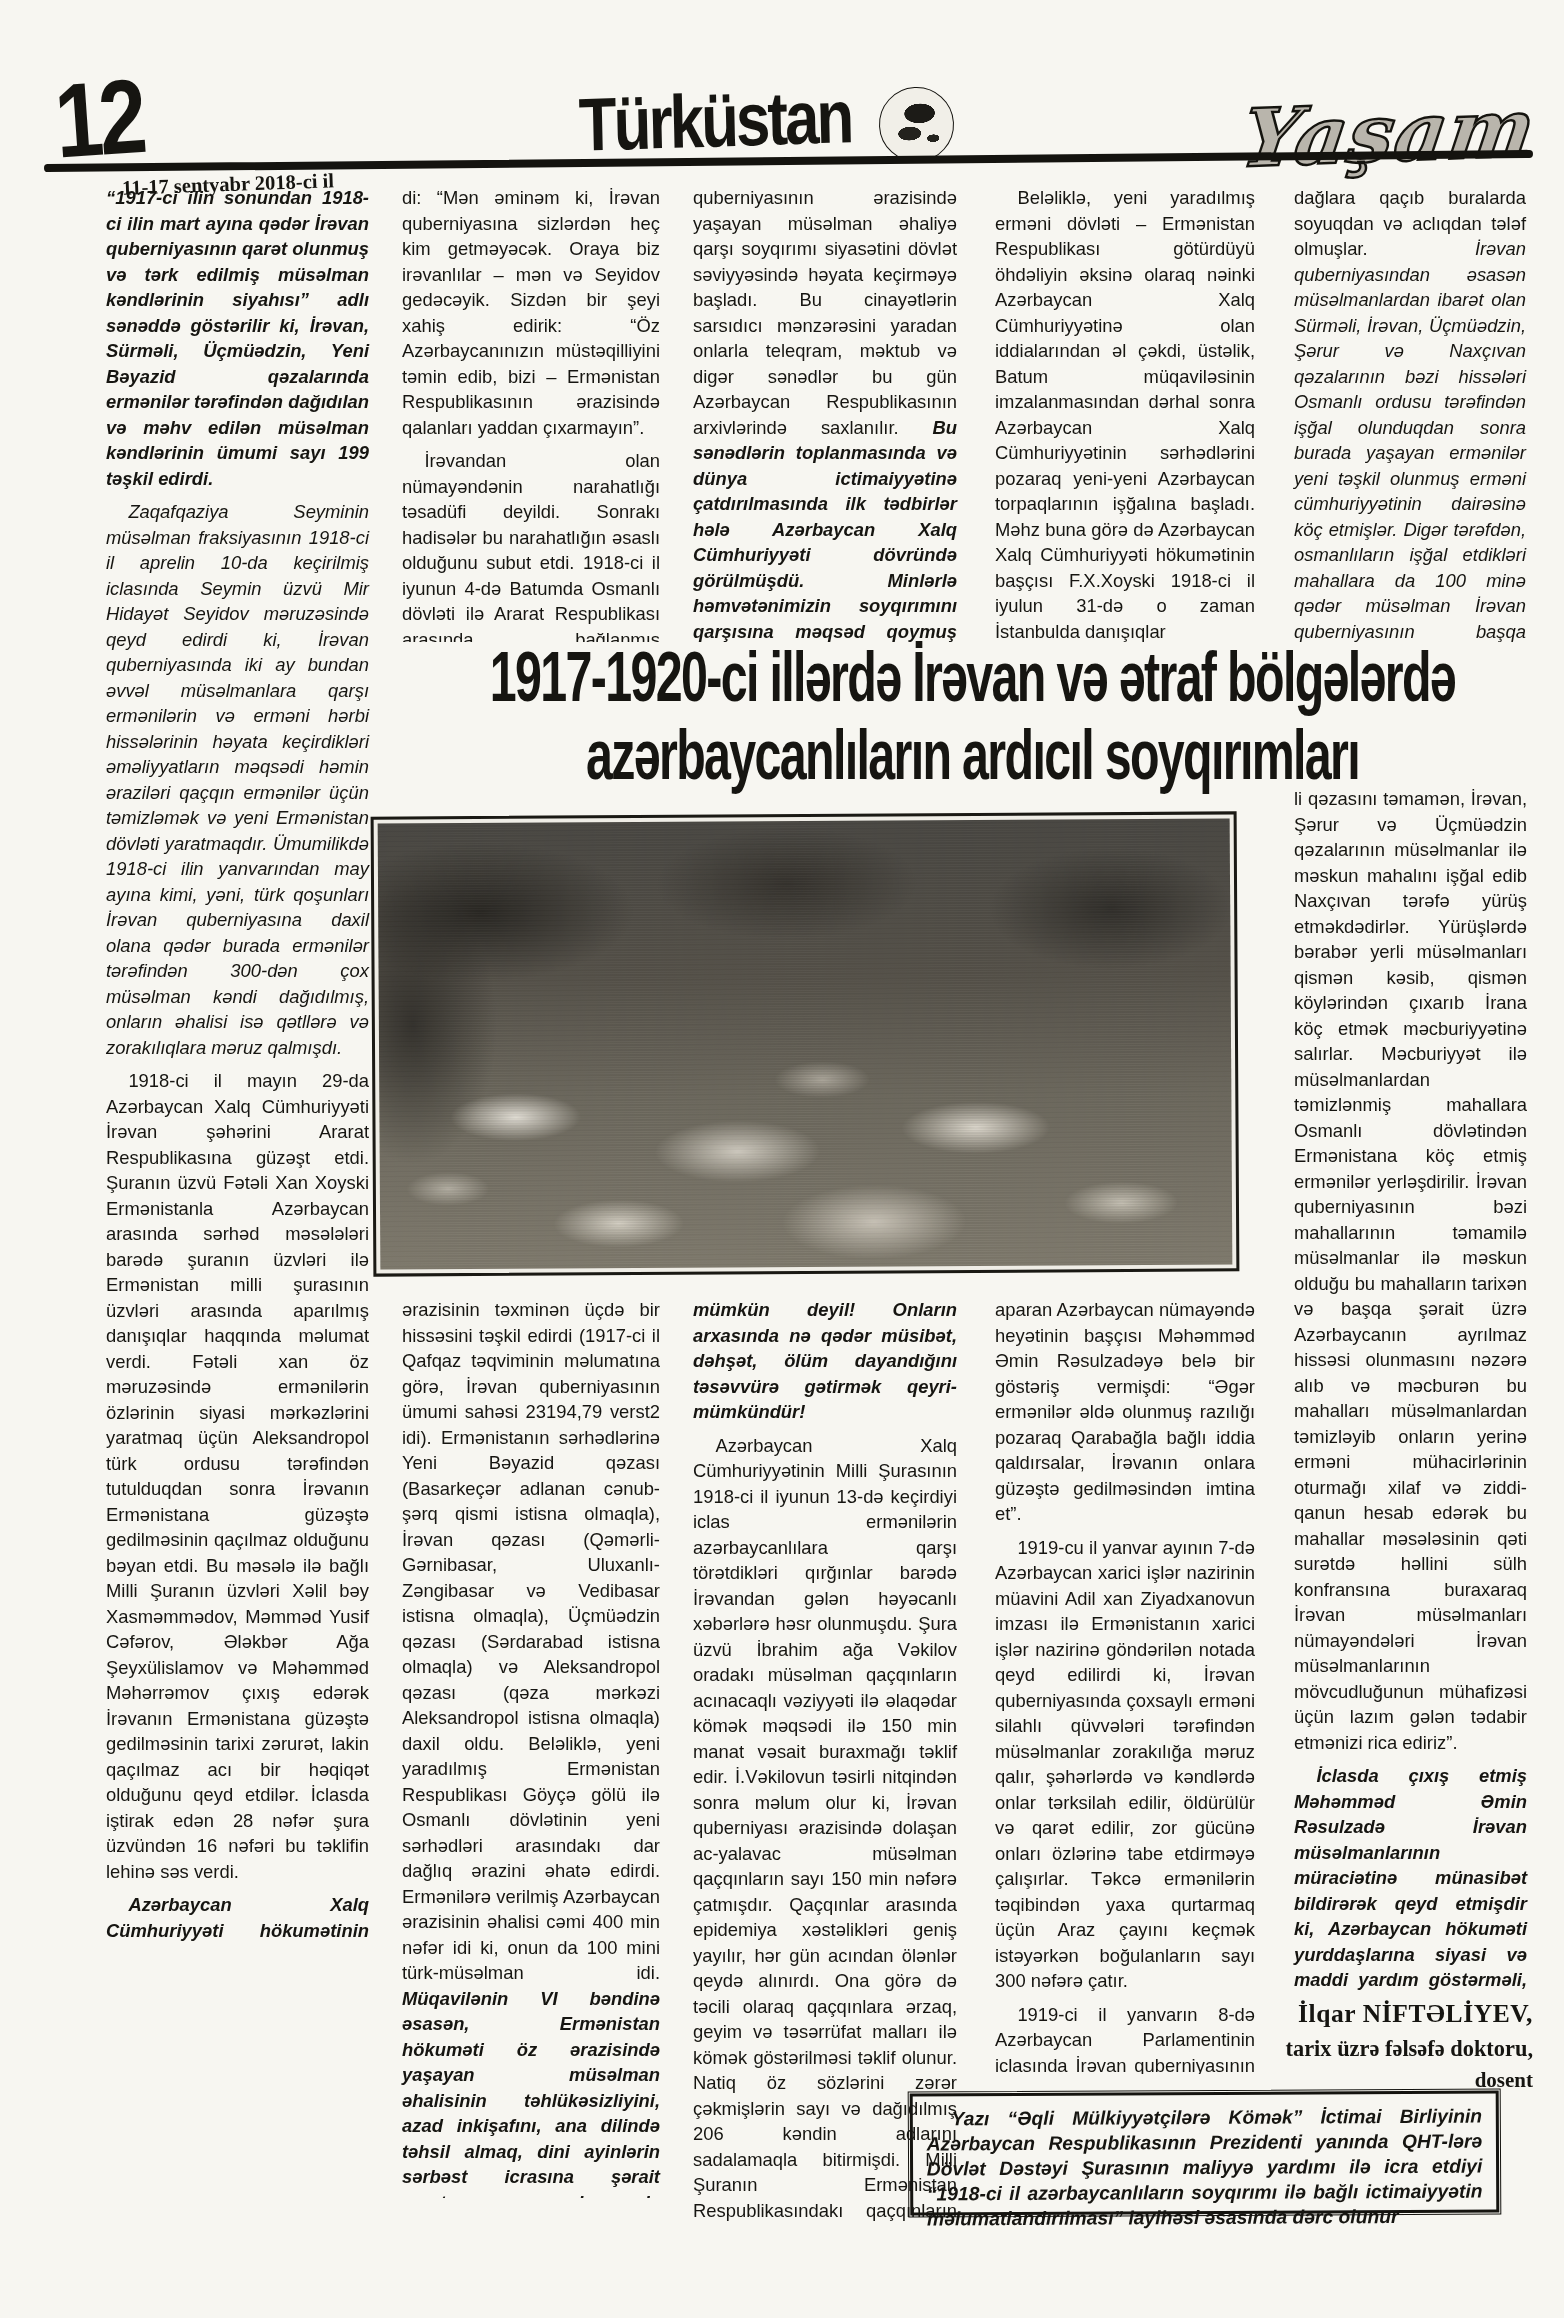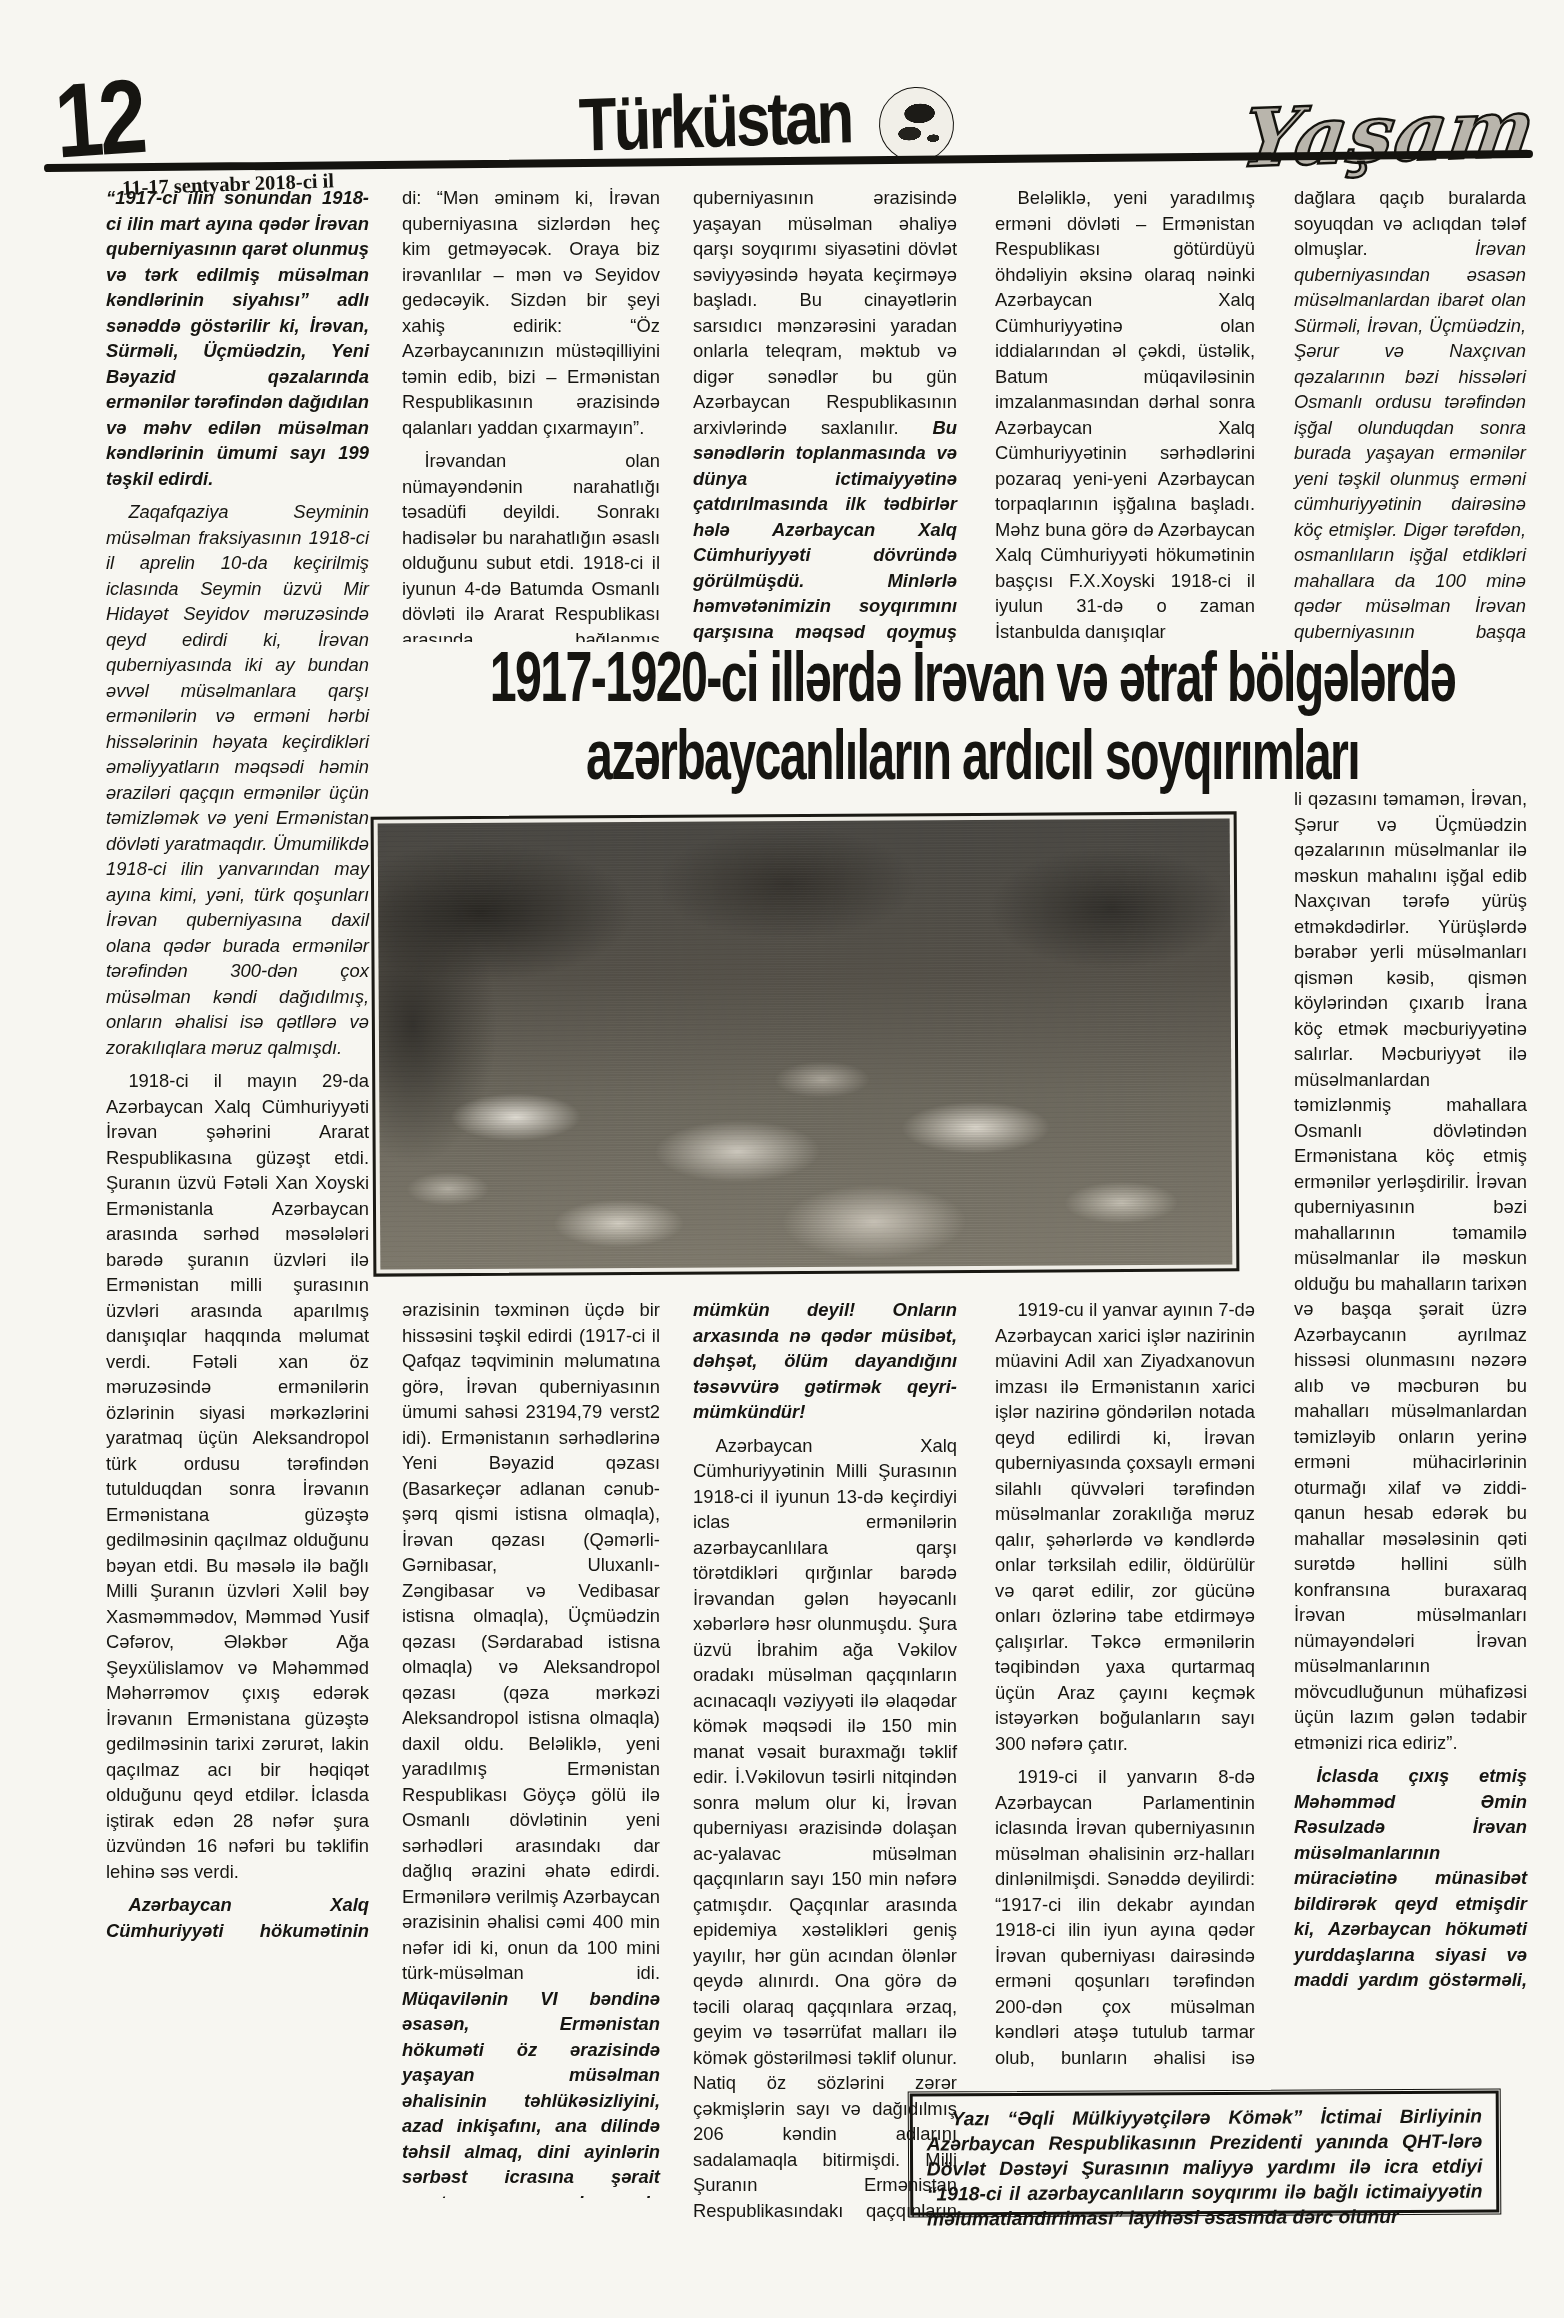--- a/index.html
+++ b/index.html
@@ -182,23 +182,29 @@
     <p class="noind"><span>ərazisinin təxminən üçdə bir hissəsini təşkil edirdi (1917-ci il Qafqaz təqviminin məlumatına görə, İrəvan quberniyasının ümumi sahəsi 23194,79 verst2 idi). Ermənistanın sərhədlərinə Yeni Bəyazid qəzası (Basarkeçər adlanan cənub-şərq qismi istisna olmaqla), İrəvan qəzası (Qəmərli-Gərnibasar, Uluxanlı-Zəngibasar və Vedibasar istisna olmaqla), Üçmüədzin qəzası (Sərdarabad istisna olmaqla) və Aleksandropol qəzası (qəza mərkəzi Aleksandropol istisna olmaqla) daxil oldu. Beləliklə, yeni yaradılmış Ermənistan Respublikası Göyçə gölü ilə Osmanlı dövlətinin yeni sərhədləri arasındakı dar dağlıq ərazini əhatə edirdi. Ermənilərə verilmiş Azərbaycan ərazisinin əhalisi cəmi 400 min nəfər idi ki, onun da 100 mini türk-müsəlman idi. </span><span class="bi">Müqavilənin VI bəndinə əsasən, Ermənistan hökuməti öz ərazisində yaşayan müsəlman əhalisinin təhlükəsizliyini, azad inkişafını, ana dilində təhsil almaq, dini ayinlərin sərbəst icrasına şərait yaratmaq haqqında öhdəliklər götürürdü. Bəhs olunan müqaviləni tamamlayan III əlavədə bütün yuxarıda göstərilən öhdəliklər təfərrüatı ilə təsbit olunur və qeyd olunurdu ki, “Ermənistan hökuməti öz hesabına ibtidai və orta təhsil verən müsəlman məktəbləri açacaqdır”.</span></p>
 
   </div>
 
   <div class="col col-3b">
     <p class="bi noind">mümkün deyil! Onların arxasında nə qədər müsibət, dəhşət, ölüm dayandığını təsəvvürə gətirmək qeyri-mümkündür!</p>
     <p>Azərbaycan Xalq Cümhuriyyətinin Milli Şurasının 1918-ci il iyunun 13-də keçirdiyi iclas ermənilərin azərbaycanlılara qarşı törətdikləri qırğınlar barədə İrəvandan gələn həyəcanlı xəbərlərə həsr olunmuşdu. Şura üzvü İbrahim ağa Vəkilov oradakı müsəlman qaçqınların acınacaqlı vəziyyəti ilə əlaqədar kömək məqsədi ilə 150 min manat vəsait buraxmağı təklif edir. İ.Vəkilovun təsirli nitqindən sonra məlum olur ki, İrəvan quberniyası ərazisində dolaşan ac-yalavac müsəlman qaçqınların sayı 150 min nəfərə çatmışdır. Qaçqınlar arasında epidemiya xəstəlikləri geniş yayılır, hər gün acından ölənlər qeydə alınırdı. Ona görə də təcili olaraq qaçqınlara ərzaq, geyim və təsərrüfat malları ilə kömək göstərilməsi təklif olunur. Natiq öz sözlərini zərər çəkmişlərin sayı və dağıdılmış 206 kəndin adlarını sadalamaqla bitirmişdi. Milli Şuranın Ermənistan Respublikasındakı qaçqınların vəziyyəti ilə əlaqədar qəbul etdiyi qərarda göstərildi ki, İrəvan dairəsində qaçqınlara paylamaq üçün tezliklə nümayəndələr vasitəsilə oraya pul vəsaiti göndərilsin; erməni milli şurasından xahiş edilsin ki, imkan daxilində aclıq çəkən müsəlmanlara ərzaq yardımı göstərsin; türk ordusu komandanlığından isə xahiş edilsin ki, İrəvan qaçqınlarına ər-</p>
   </div>
 
   <div class="col col-4b">
+    <p class="noind">aparan Azərbaycan nümayəndə heyətinin başçısı Məhəmməd Əmin Rəsulzadəyə belə bir göstəriş vermişdi: “Əgər ermənilər əldə olunmuş razılığı pozaraq Qarabağla bağlı iddia qaldırsalar, İrəvanın onlara güzəştə gedilməsindən imtina et”.</p>
     <p>1919-cu il yanvar ayının 7-də Azərbaycan xarici işlər nazirinin müavini Adil xan Ziyadxanovun imzası ilə Ermənistanın xarici işlər nazirinə göndərilən notada qeyd edilirdi ki, İrəvan quberniyasında çoxsaylı erməni silahlı qüvvələri tərəfindən müsəlmanlar zorakılığa məruz qalır, şəhərlərdə və kəndlərdə onlar tərksilah edilir, öldürülür və qarət edilir, zor gücünə onları özlərinə tabe etdirməyə çalışırlar. Təkcə ermənilərin təqibindən yaxa qurtarmaq üçün Araz çayını keçmək istəyərkən boğulanların sayı 300 nəfərə çatır.</p>
     <p>1919-ci il yanvarın 8-də Azərbaycan Parlamentinin iclasında İrəvan quberniyasının müsəlman əhalisinin ərz-halları dinlənilmişdi. Sənəddə deyilirdi: “1917-ci ilin dekabr ayından 1918-ci ilin iyun ayına qədər İrəvan quberniyası dairəsində erməni qoşunları tərəfindən 200-dən çox müsəlman kəndləri atəşə tutulub tarmar olub, bunların əhalisi isə qismən qətl nəticəsində, qismən də</p>
   </div>
 
+  <div class="signature">
+    <div class="sig-name">İlqar NİFTƏLİYEV,</div>
+    <div class="sig-role">tarix üzrə fəlsəfə doktoru,</div>
+    <div class="sig-rank">dosent</div>
+  </div>
 
   <div class="footer-box">
     <p>Yazı “Əqli Mülkiyyətçilərə Kömək” İctimai Birliyinin Azərbaycan Respublikasının Prezidenti yanında QHT-lərə Dövlət Dəstəyi Şurasının maliyyə yardımı ilə icra etdiyi “1918-ci il azərbaycanlıların soyqırımı ilə bağlı ictimaiyyətin məlumatlandırılması” layihəsi əsasında dərc olunur</p>
   </div>
 
 </div>
 
 
 </body></html>

